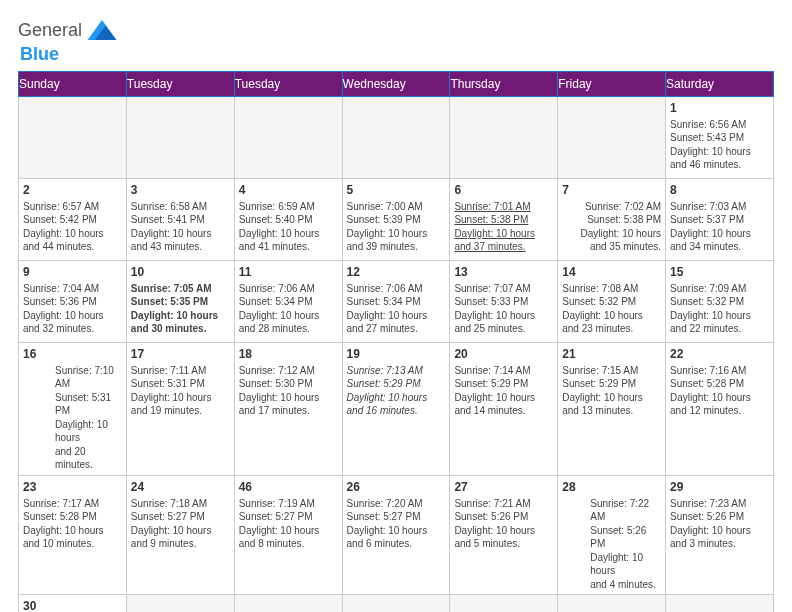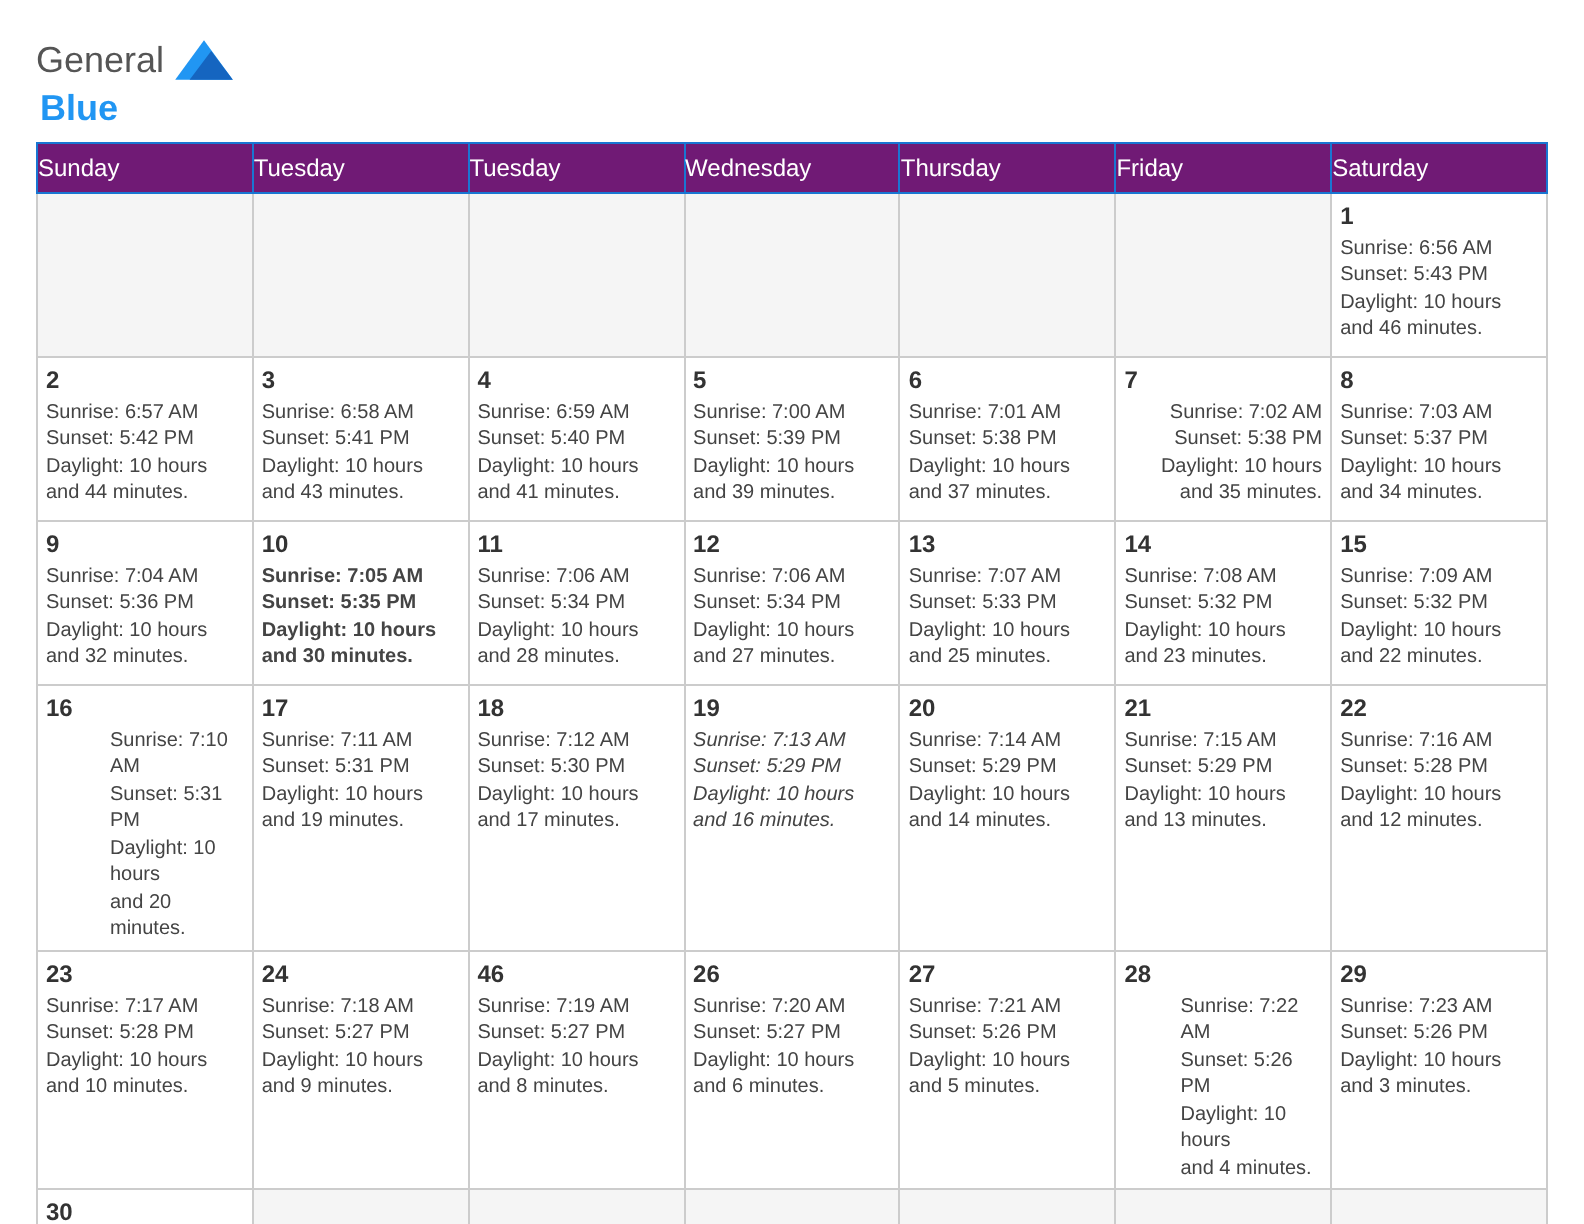--- a/index.html
+++ b/index.html
@@ -171,21 +171,21 @@
           </td>
           <td>
             <span class="day-number">5</span>
             <div class="day-info" style="white-space: pre-line;">Sunrise: 7:00 AM
 Sunset: 5:39 PM
 Daylight: 10 hours
 and 39 minutes.</div>
           </td>
           <td>
             <span class="day-number">6</span>
-            <div class="day-info" style="white-space: pre-line;">Sunrise: 7:01 AM
+            <div class="day-info" style="white-space: pre-line; text-decoration: underline;">Sunrise: 7:01 AM
 Sunset: 5:38 PM
 Daylight: 10 hours
 and 37 minutes.</div>
           </td>
           <td>
             <span class="day-number">7</span>
             <div class="day-info" style="white-space: pre-line; text-align: right;">Sunrise: 7:02 AM
 Sunset: 5:38 PM
 Daylight: 10 hours
 and 35 minutes.</div>

